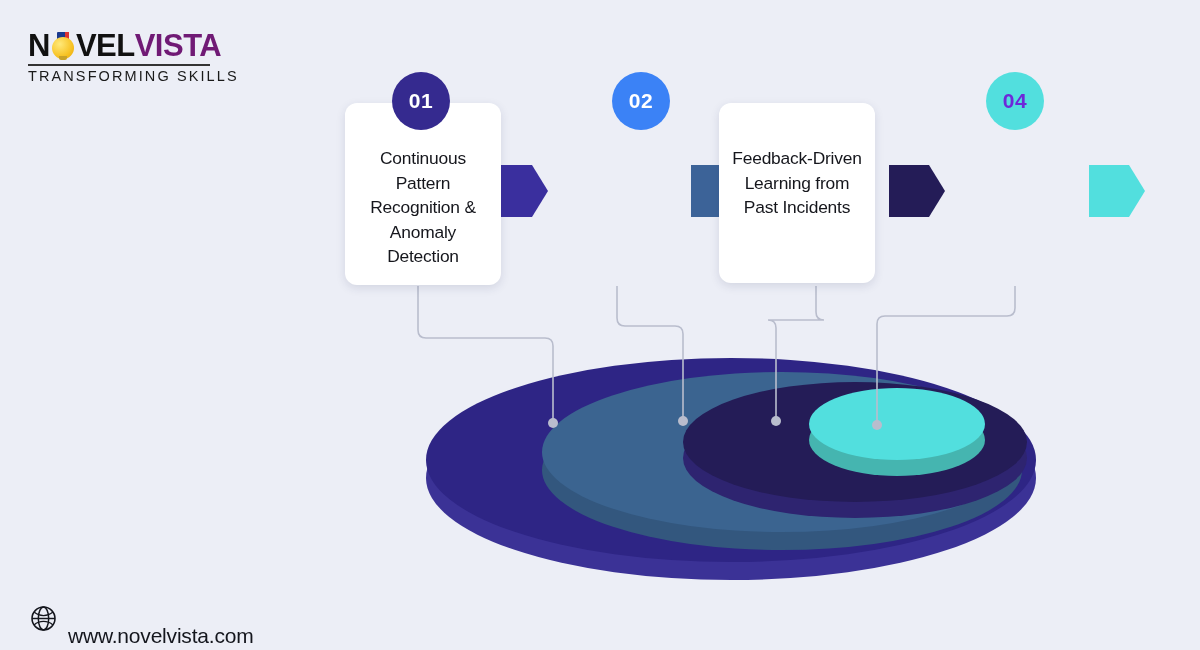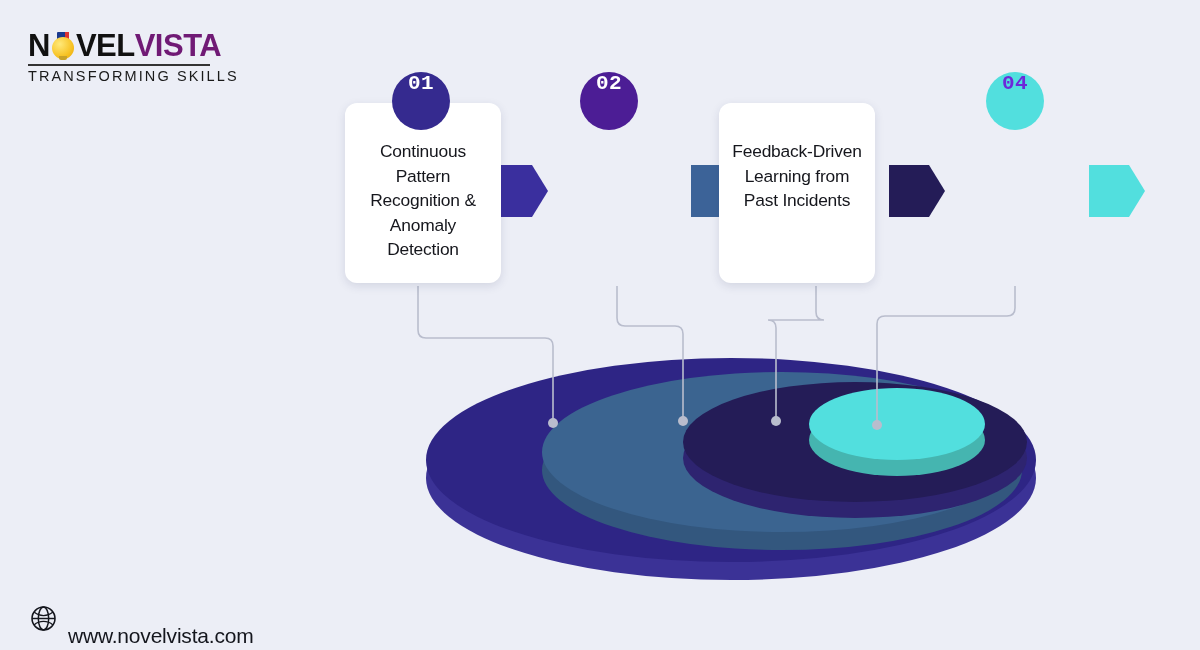--- a/index.html
+++ b/index.html
@@ -46,25 +46,25 @@
 
   
   .card {
     position: absolute; top: 103px; width: 156px; min-height: 180px;
     background: #fff; border-radius: 12px;
     box-shadow: 0 3px 10px rgba(40,45,90,.13);
     display: flex; align-items: flex-start; justify-content: center;
     padding: 36px 9px 16px 9px; z-index: 4;
   }
   .card-text { font-size: 17.4px; line-height: 1.41; text-align: center;
-               color: #15161c; letter-spacing: -0.2px; }
+               color: #15161c; letter-spacing: -0.2px; margin-top: 7px; }
   .badge {
     position: absolute; top: 72px; width: 58px; height: 58px;
-    border-radius: 50%; display: flex; justify-content: center;
-    font-size: 21px; font-weight: 700; z-index: 6; letter-spacing: 0.5px; font-family: Liberation Mono, monospace;
+    border-radius: 50%; display: flex; align-items: center; justify-content: center;
+    font-size: 21px; font-weight: 700; z-index: 6; letter-spacing: 0.5px;
   }
   .arrow { position: absolute; top: 165px; width: 56px; height: 52px; z-index: 3; }
 
   
   #connectors { position: absolute; inset: 0; z-index: 2; }
 
   
   #discs { position: absolute; left: 425px; top: 330px; width: 640px; height: 260px; z-index: 1; }
 </style>
 </head>
@@ -131,21 +131,21 @@
     <polygon points="0,0 40,0 56,26 40,52 0,52" fill="#52dfde"></polygon>
   </svg>
 
   <div class="card" style="left:345px">
     <span class="card-text">Continuous Pattern Recognition &amp; Anomaly Detection</span>
   </div>
   <div class="badge" style="left:392px; background:#352a8f; color:#fff">
     <span>01</span>
   </div>
 
-  <div class="badge" style="left:580px; background:#4c1d95; color:#fff">
+  <div class="badge" style="left:612px; background:#3b82f6; color:#fff">
     <span>02</span>
   </div>
 
   <div class="card" style="left:719px">
     <span class="card-text">Feedback-Driven Learning from Past Incidents</span>
   </div>
 
   <div class="badge" style="left:986px; background:#52dfde; color:#6d28d9">
     <span>04</span>
   </div>

